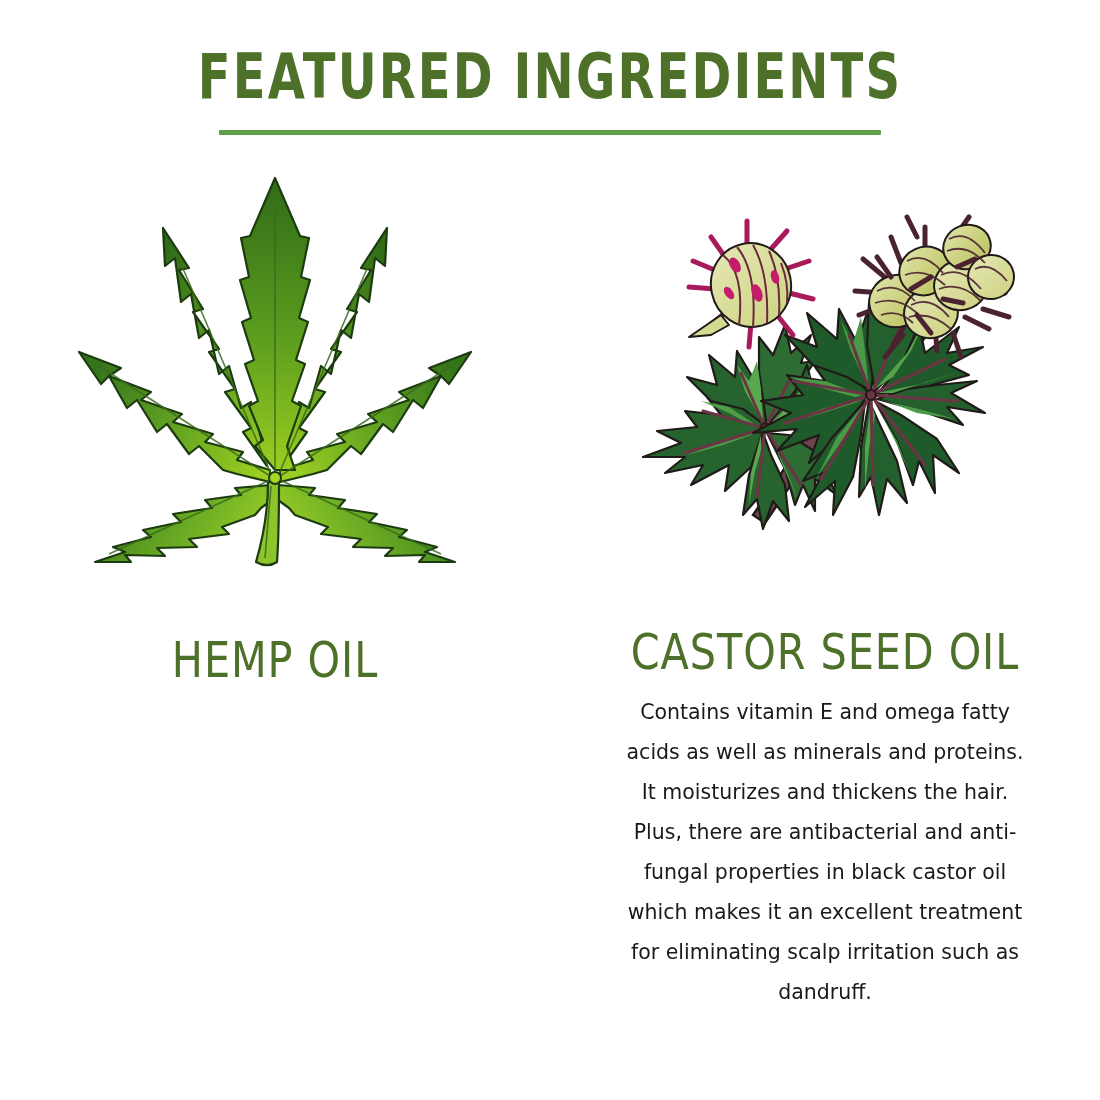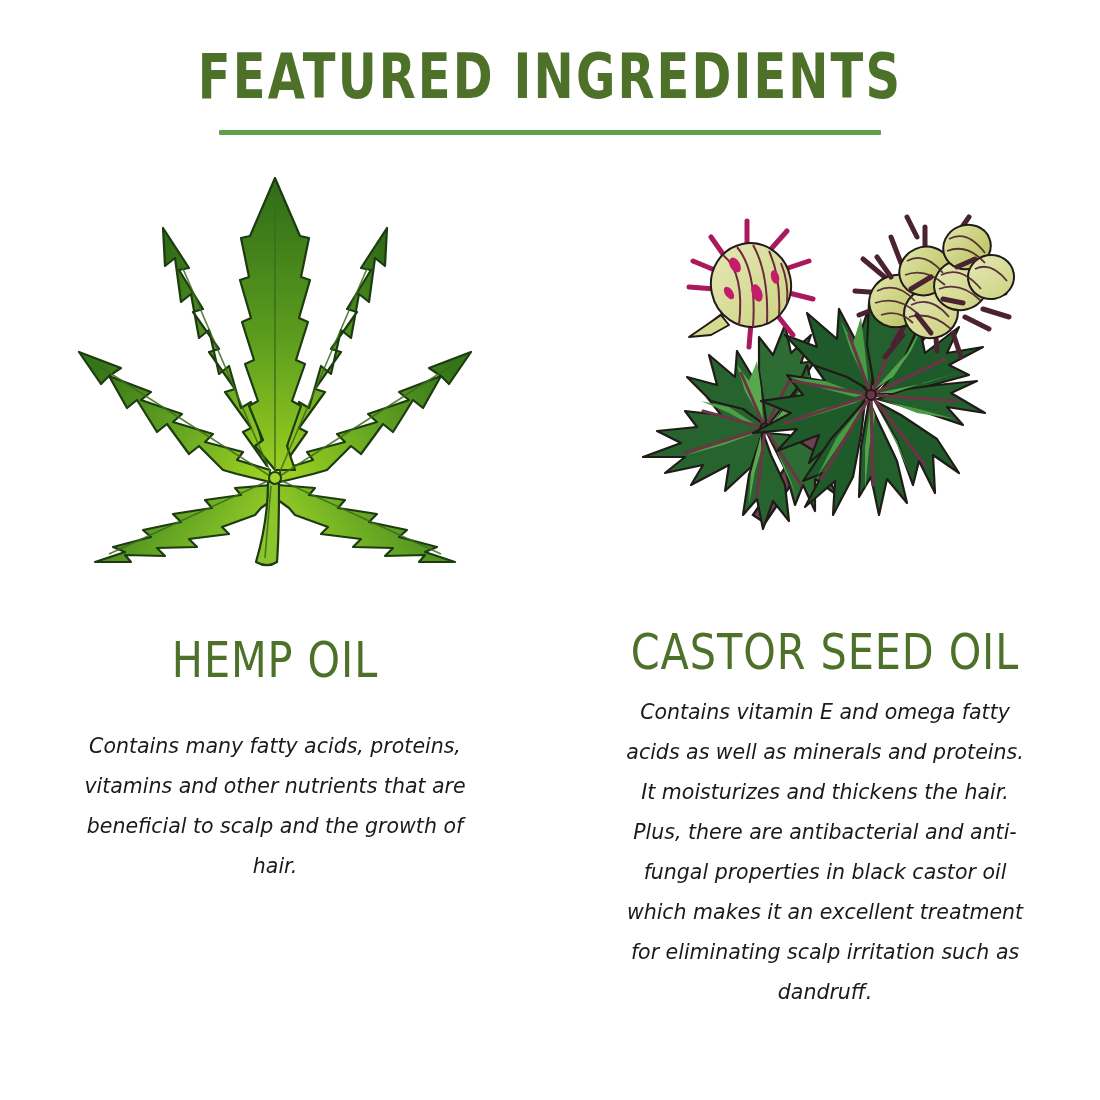--- a/index.html
+++ b/index.html
@@ -85,21 +85,20 @@
   }
   .title-hemp { margin-top: 44px; }
   .title-castor { margin-top: 44px; }
 
   .body-copy {
     font-family: "DejaVu Sans", sans-serif;
     font-size: 20.5px;
     line-height: 40px;
     color: #1a1a1a;
     text-align: center;
-    font-style: italic;
   }
   .body-hemp {
     width: 400px;
     margin: 38px auto 0 auto;
   }
   .body-castor {
     width: 410px;
     margin: 12px auto 0 auto;
   }
 
@@ -225,21 +224,20 @@
             <path d="M215 310 L376 384"></path>
             <path d="M206 316 L200 388"></path>
           </g>
 
           <circle cx="210" cy="308" r="6" fill="#a7d62a" stroke="#1d3b10" stroke-width="2"></circle>
         </svg>
       </div>
 
       <div class="oil-title title-hemp">HEMP OIL</div>
 
-      <div class="body-copy body-hemp">Contains many fatty acids, proteins, vitamins and other nutrients that are beneficial to scalp and the growth of hair.</div>
     </div>
 
     <div class="col">
 
       <div class="art art-castor">
         <svg width="400" height="370" viewBox="0 0 400 370">
           <defs>
             <linearGradient id="cPod" x1="0.2" y1="0" x2="0.8" y2="1">
               <stop offset="0%" stop-color="#dde2a4"></stop>
               <stop offset="100%" stop-color="#bcc25e"></stop>

